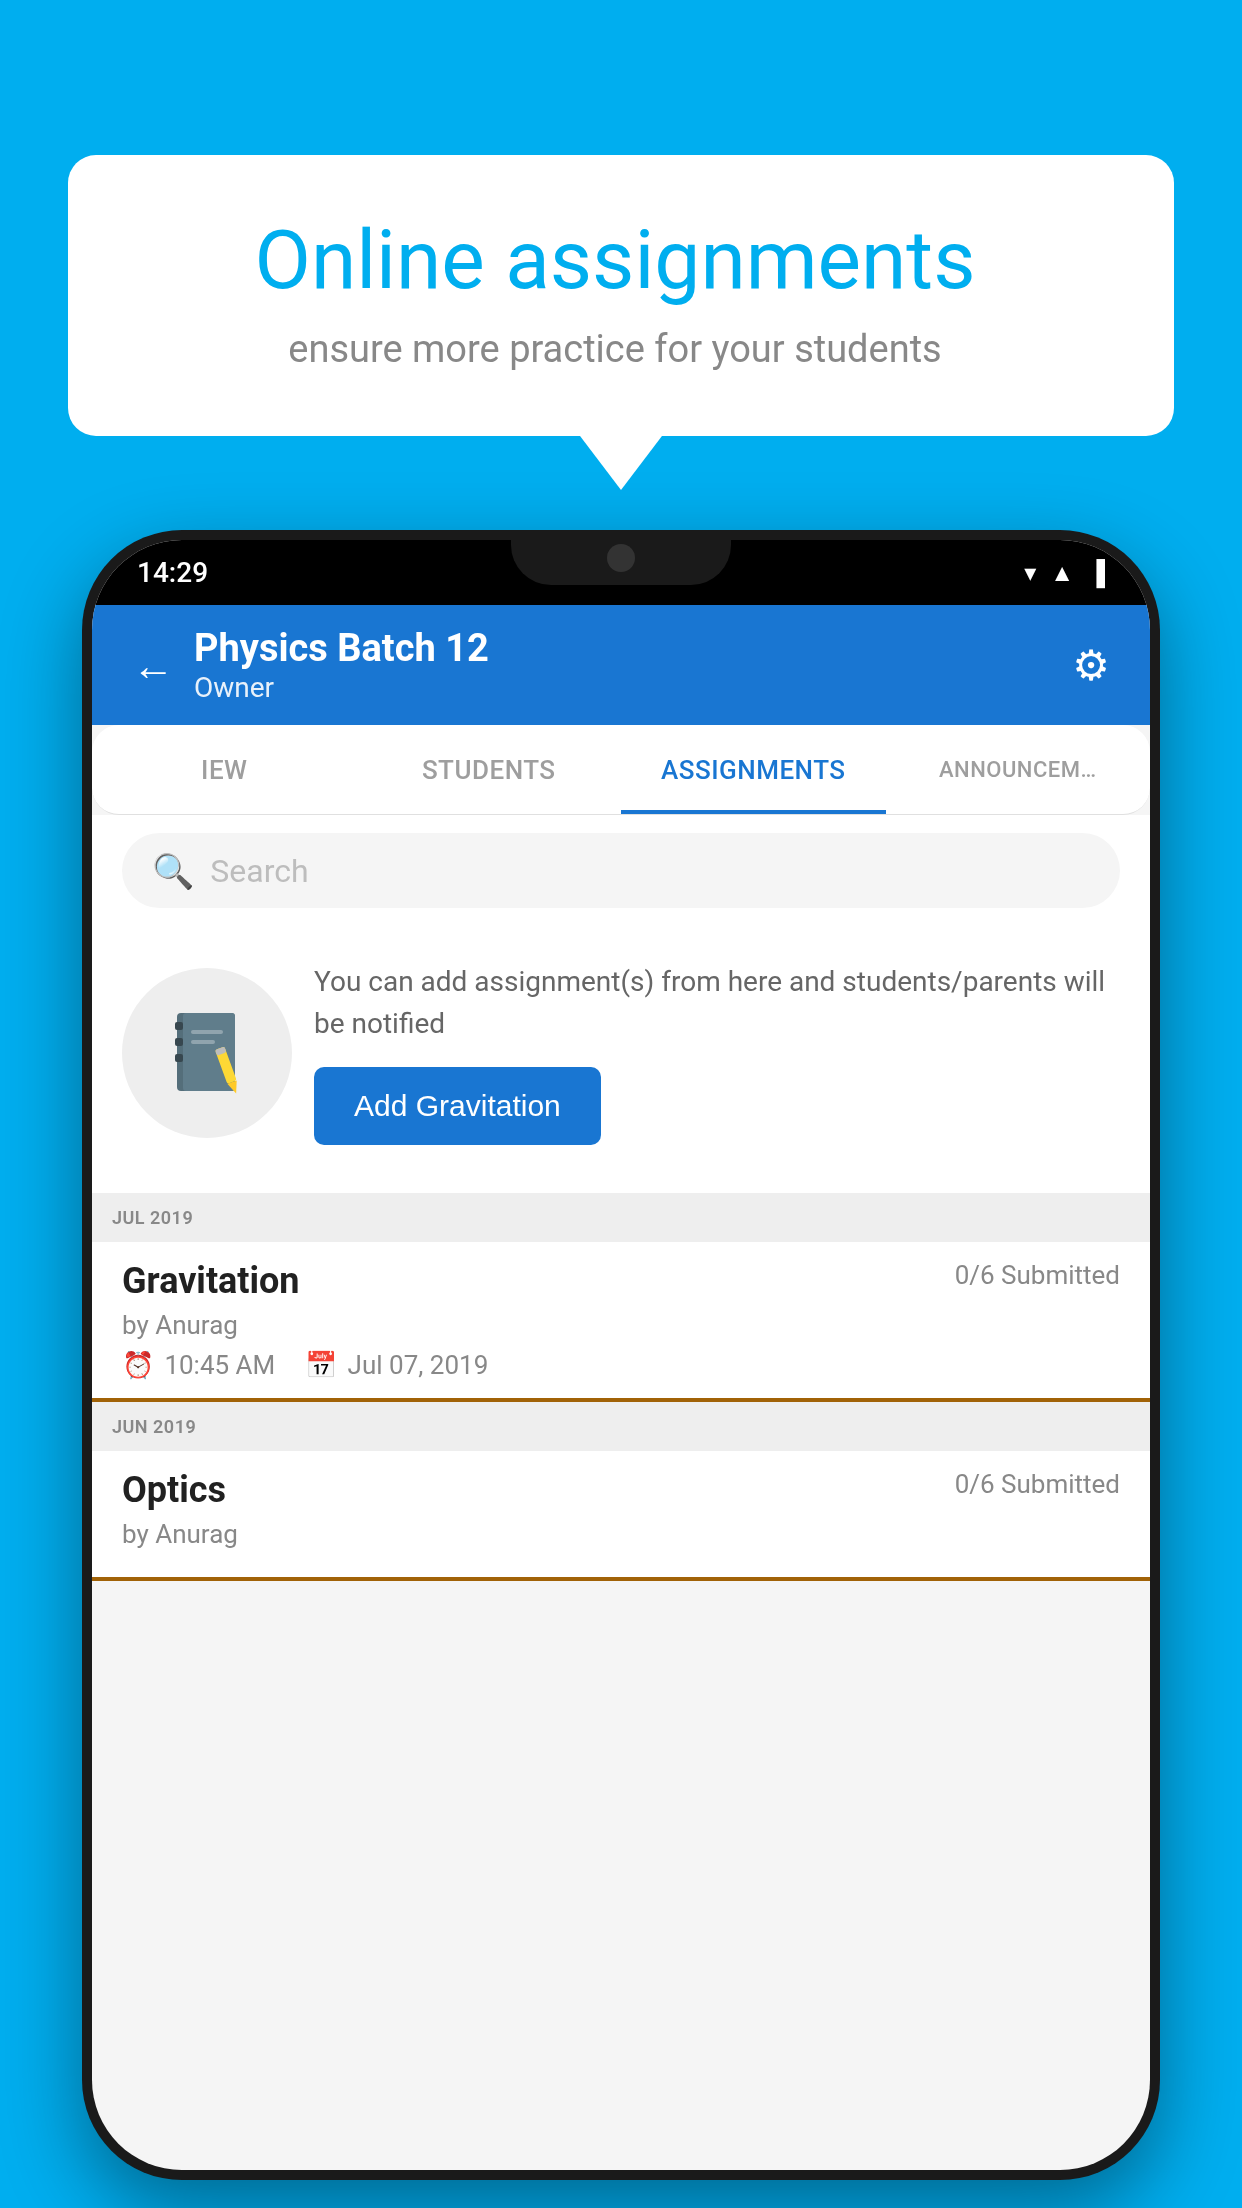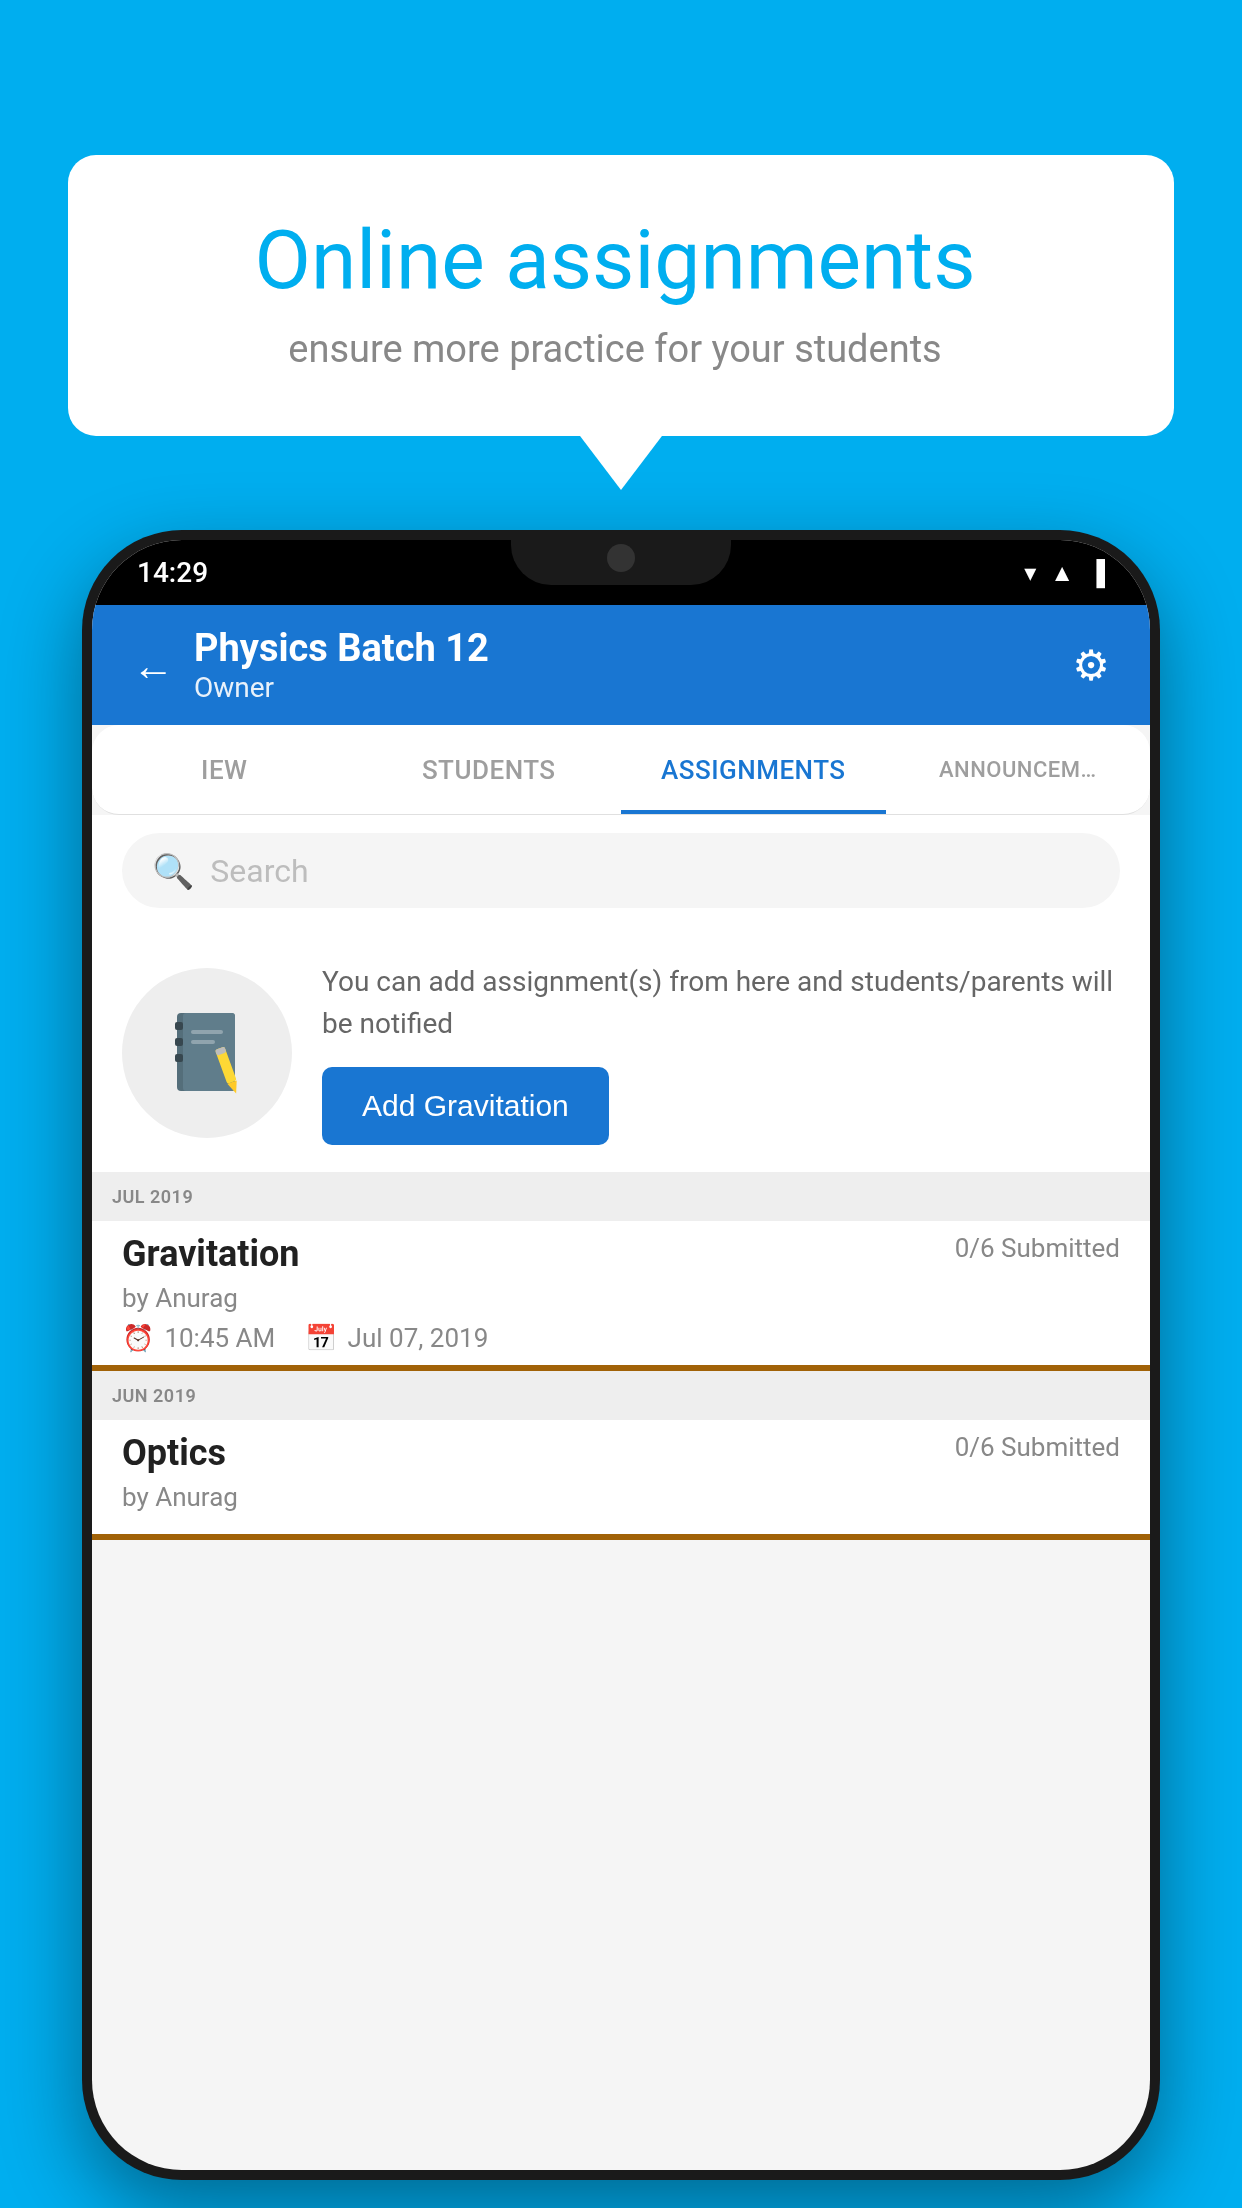--- a/index.html
+++ b/index.html
@@ -250,24 +250,24 @@
 
     .search-text {
       color: #bdbdbd;
       font-size: 32px;
     }
 
     
     .promo-card {
       background: #ffffff;
       margin: 0;
-      padding: 35px 30px 27px 30px;
-      display: flex;
-      align-items: center;
-      gap: 30px;
+      padding: 35px 30px 48px 30px;
+      display: flex;
+      align-items: center;
+      gap: 22px;
     }
 
     .promo-icon-circle {
       width: 170px;
       height: 170px;
       min-width: 170px;
       background: #eeeeee;
       border-radius: 50%;
       display: flex;
       align-items: center;
@@ -303,22 +303,22 @@
       padding: 14px 20px;
       font-size: 18px;
       font-weight: 600;
       color: #888888;
       letter-spacing: 0.5px;
     }
 
     
     .assignment-item {
       background: #ffffff;
-      padding: 12px 30px;
-      border-bottom: 6px solid #a16207;
+      padding: 18px 30px;
+      border-bottom: 4px solid #a16207;
     }
 
     .assignment-header {
       display: flex;
       justify-content: space-between;
       align-items: flex-start;
       margin-bottom: 8px;
     }
 
     .assignment-title {

